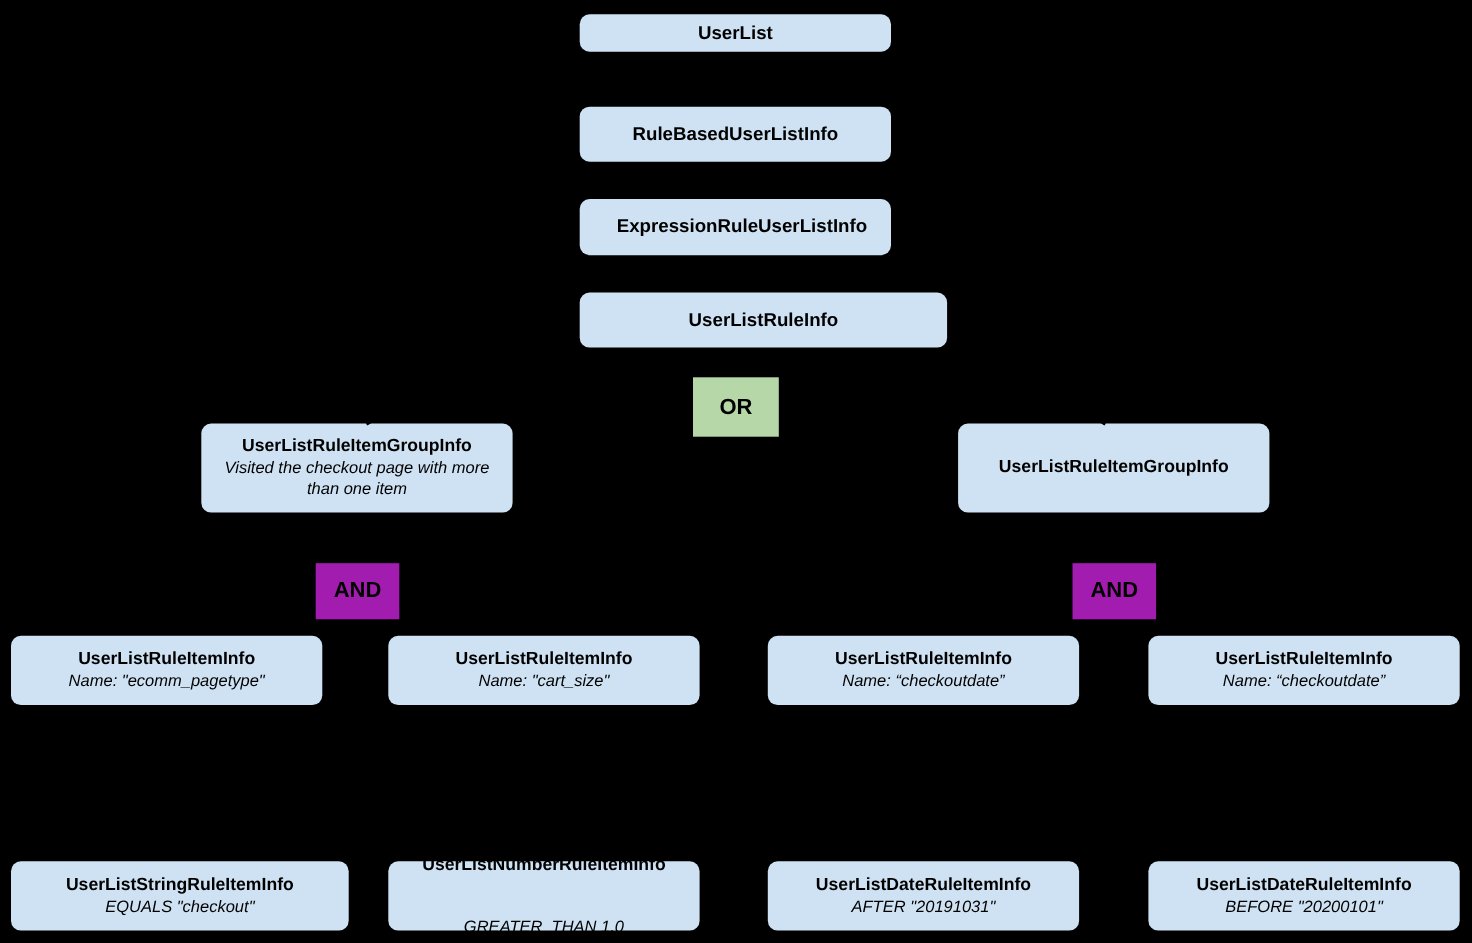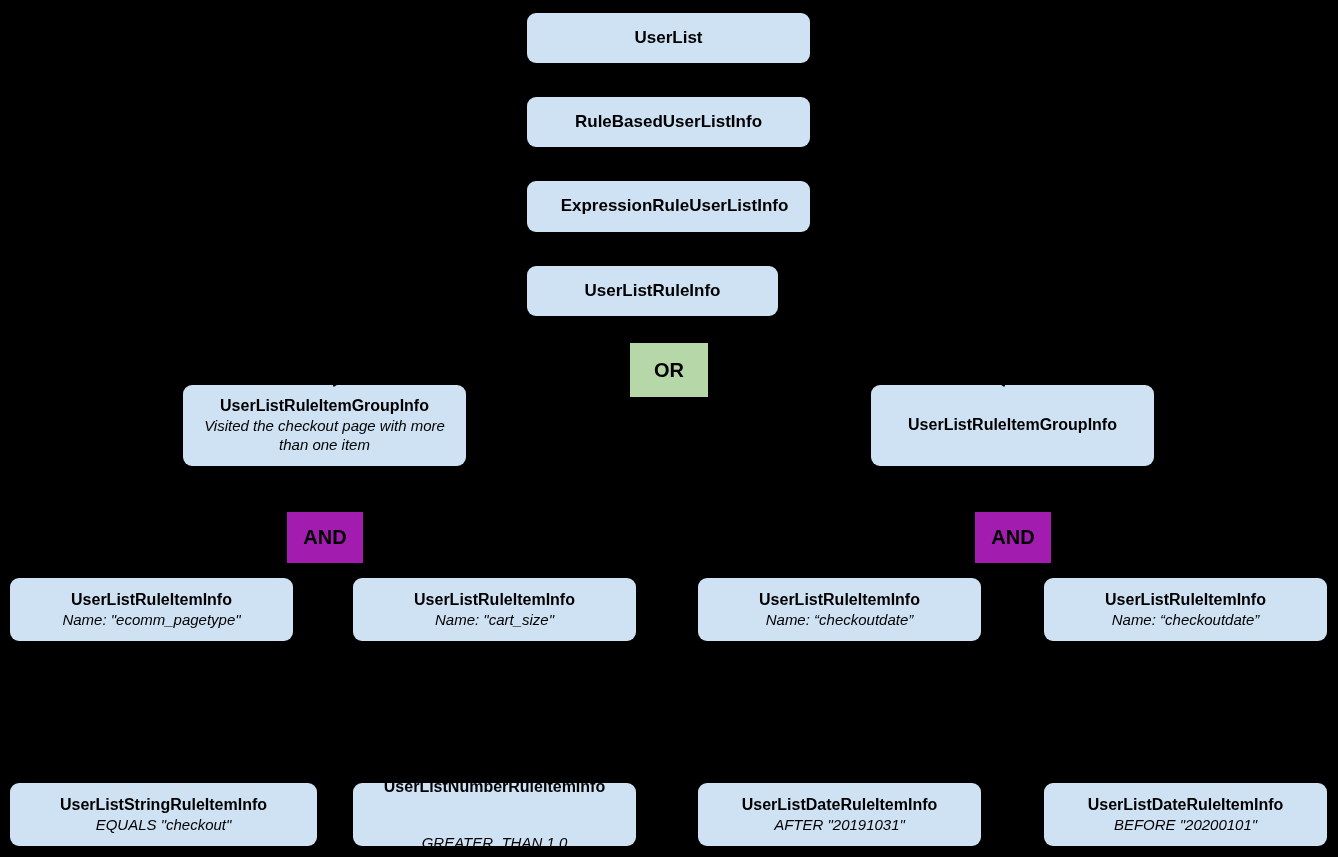--- a/index.html
+++ b/index.html
@@ -49,24 +49,24 @@
   .op-and { background: #a21caf; }
   .arrowhead {
     position: absolute;
     background: #000000;
     z-index: 2;
   }
   .arrowhead.left-group  { clip-path: polygon(0 0, 100% 15%, 25% 100%); }
   .arrowhead.right-group { clip-path: polygon(0 15%, 100% 0, 75% 100%); }
 
   
-  #chain-0 { left: 527px; top: 13px;  width: 283px; height: 50px; }
+  #chain-0 { left: 527px; top: 13px;  width: 283px; height: 34px; }
   #chain-1 { left: 527px; top: 97px;  width: 283px; height: 50px; }
   #chain-2 { left: 527px; top: 181px; width: 283px; height: 51px; padding-left: 20px; }
-  #chain-3 { left: 527px; top: 266px; width: 251px; height: 50px; }
+  #chain-3 { left: 527px; top: 266px; width: 334px; height: 50px; }
   #or-op   { left: 630px; top: 343px; width: 78px;  height: 54px; }
   #group-0 { left: 183px; top: 385px; width: 283px; height: 81px; }
   #group-1 { left: 871px; top: 385px; width: 283px; height: 81px; }
   #and-0   { left: 287px; top: 512px; width: 76px;  height: 51px; }
   #and-1   { left: 975px; top: 512px; width: 76px;  height: 51px; }
   #rule-0  { left: 10px;   top: 578px; width: 283px; height: 63px; }
   #rule-1  { left: 353px;  top: 578px; width: 283px; height: 63px; }
   #rule-2  { left: 698px;  top: 578px; width: 283px; height: 63px; }
   #rule-3  { left: 1044px; top: 578px; width: 283px; height: 63px; }
   #leaf-0  { left: 10px;   top: 783px; width: 307px; height: 63px; }

